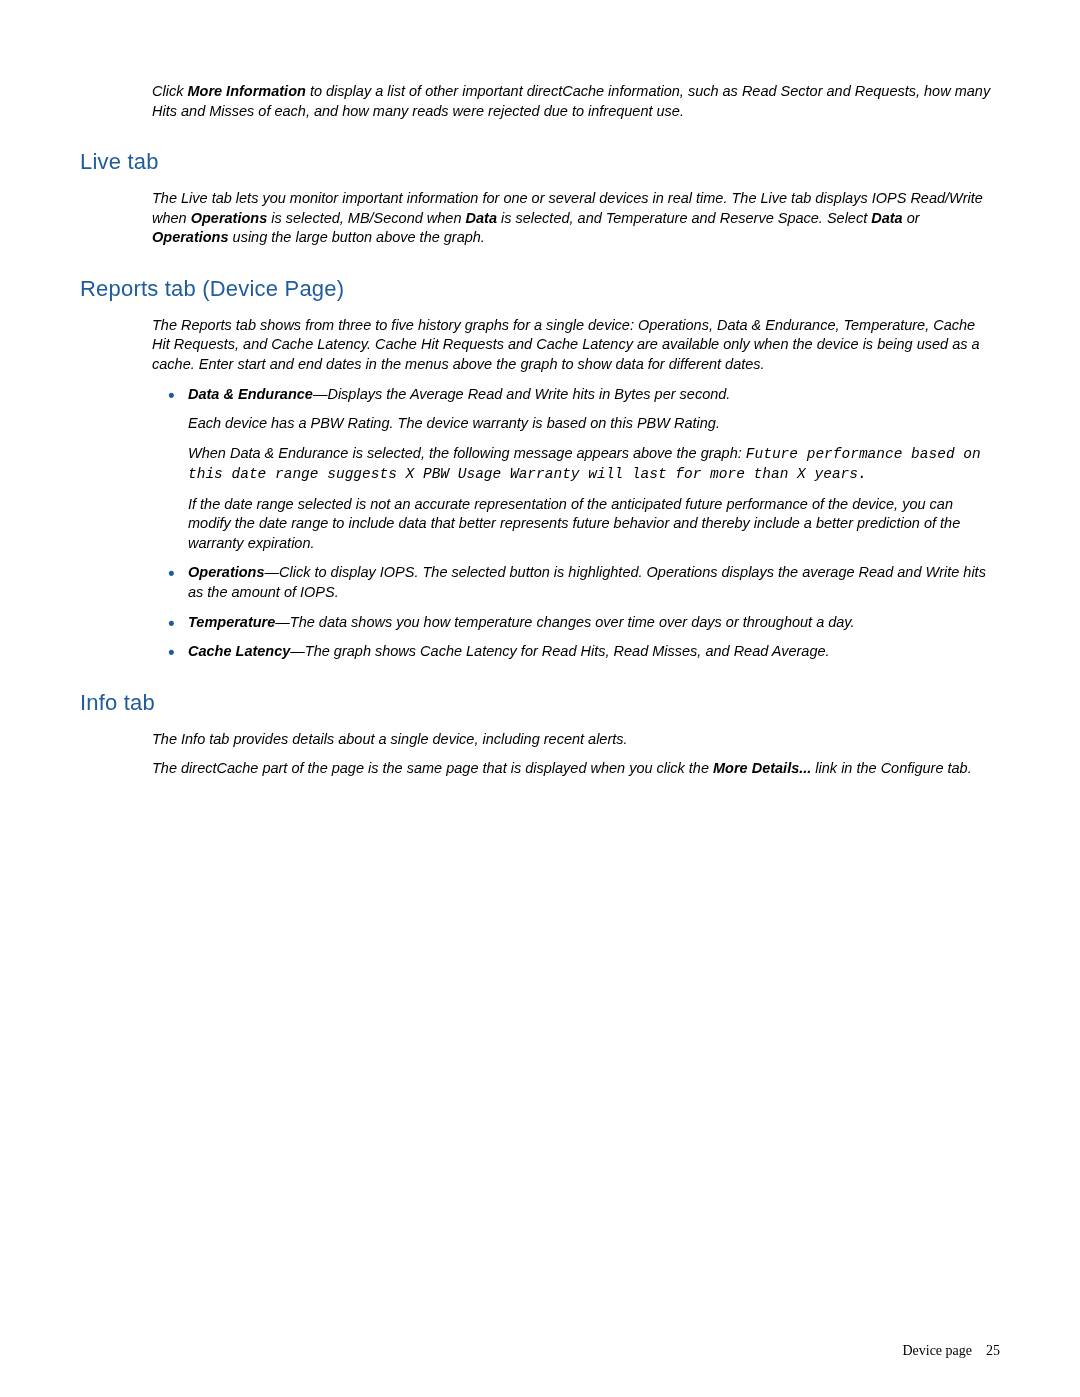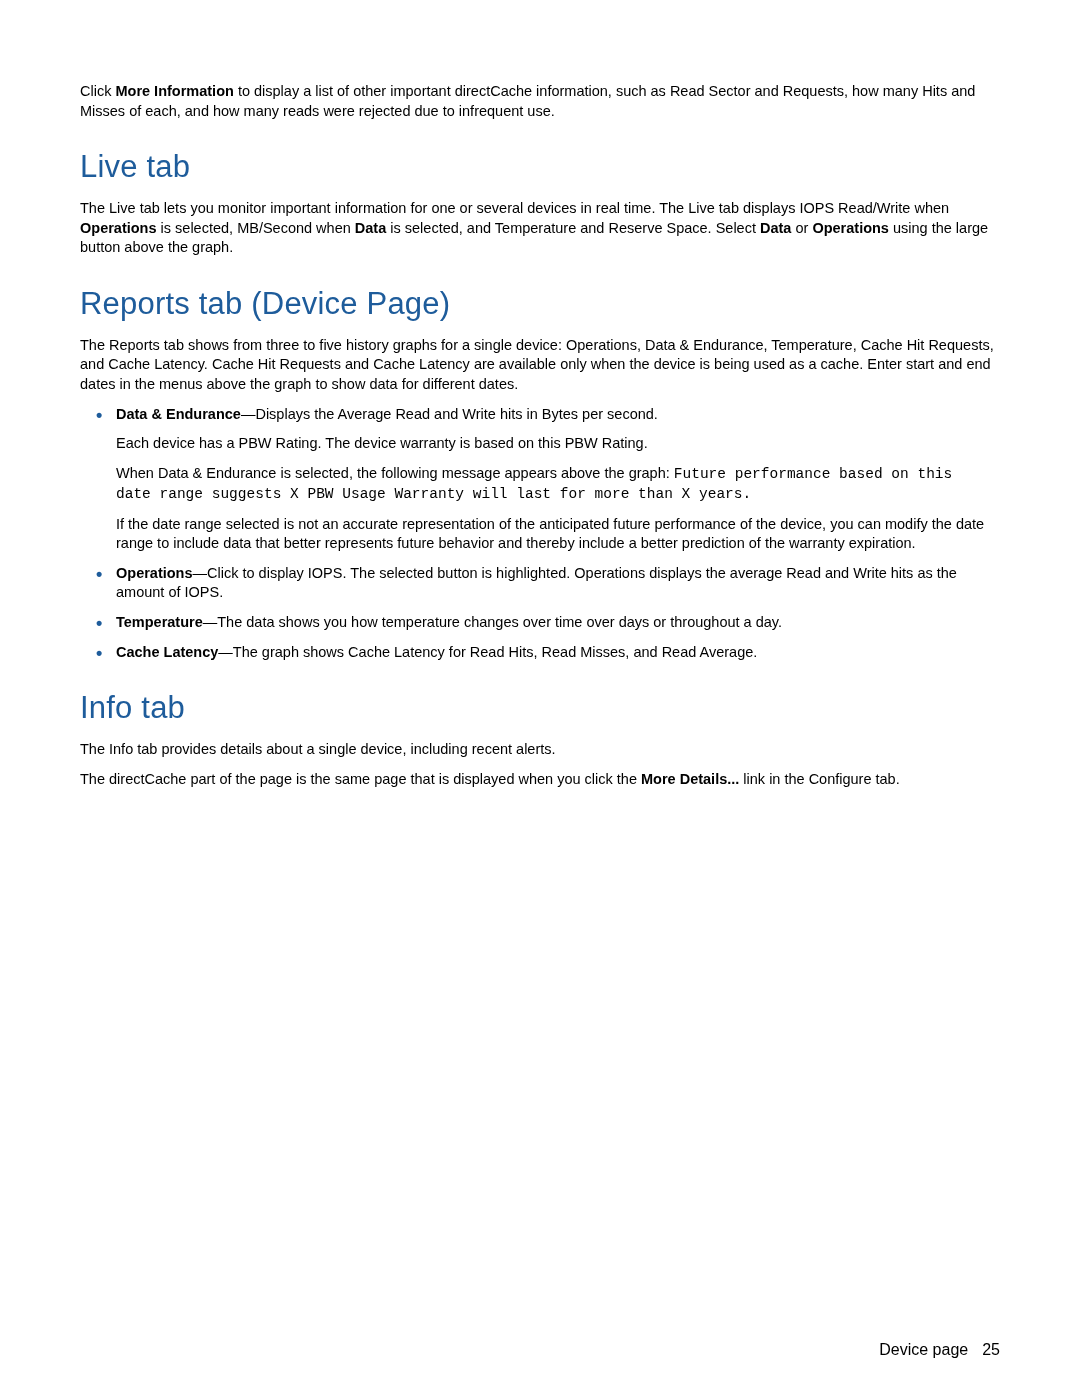--- a/index.html
+++ b/index.html
@@ -12,30 +12,32 @@
     width: 1080px;
     height: 1397px;
     position: relative;
     box-sizing: border-box;
   }
   .page {
     padding: 82px 80px 0 80px;
     box-sizing: border-box;
   }
   .body-block {
+    margin-left: 72px;
     margin-right: 4px;
+    font-style: italic;
   }
   p {
     margin: 0 0 10px 0;
     line-height: 1.35;
   }
   .h2 {
     font-family: "Arial", "Helvetica", sans-serif;
     font-weight: 300;
-    font-size: 31px;
+    font-size: 22px;
     color: #1e5c9b;
     margin: 28px 0 14px 0;
     letter-spacing: 0.2px;
   }
   .bold { font-weight: bold; }
   ul.bullets {
     list-style: none;
     margin: 6px 0 0 0;
     padding: 0 4px 0 36px;
   }
@@ -55,22 +57,23 @@
     font-weight: bold;
   }
   .li-sub {
     margin-top: 10px;
   }
   .mono { font-family: "Courier New", Courier, monospace; }
   .footer {
     position: absolute;
     bottom: 38px;
     right: 80px;
-    font-size: 16px;
+    font-size: 14px;
     color: #000;
+    font-family: Liberation Serif, serif;
   }
   .footer-num { margin-left: 14px; }
 </style>
 </head>
 <body>
 
 <div class="page">
 
   <div class="body-block">
     <p>

